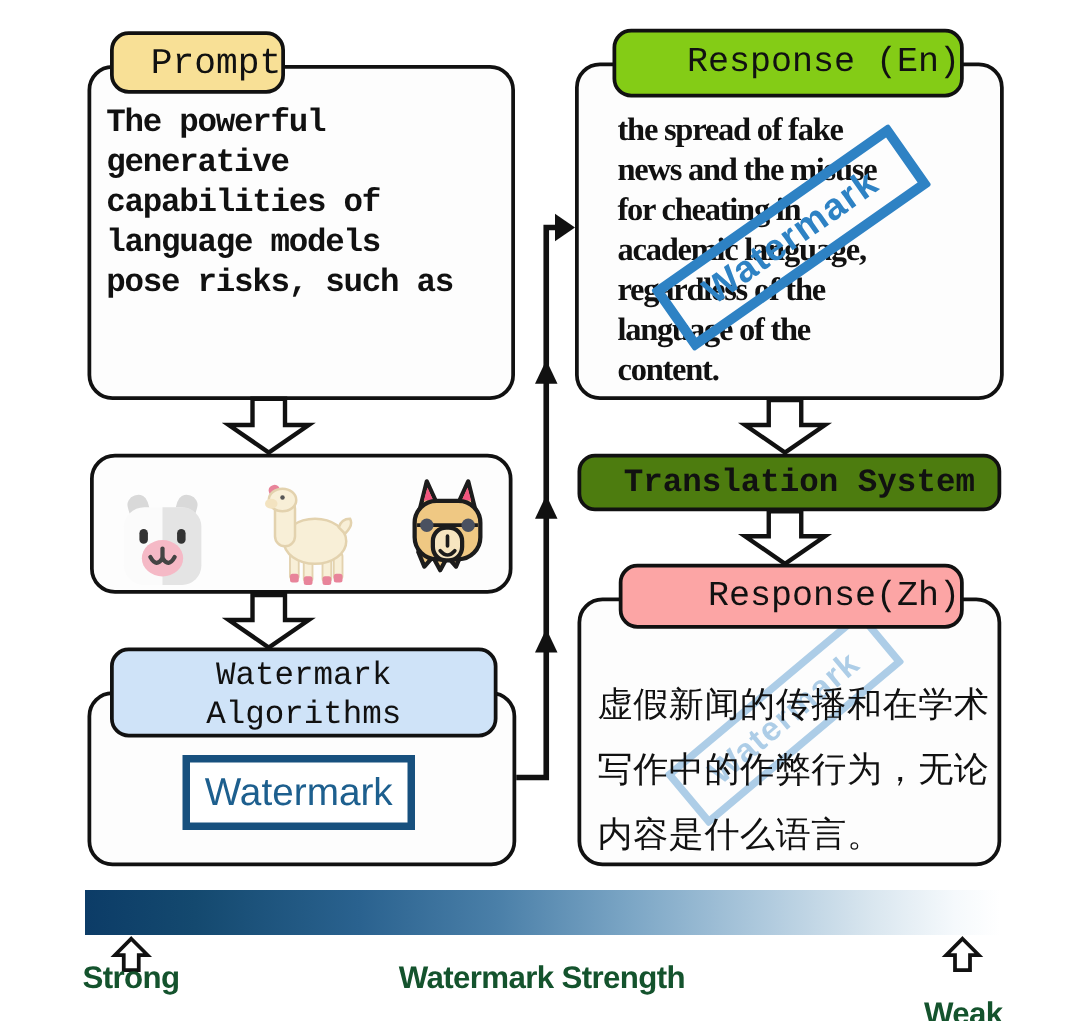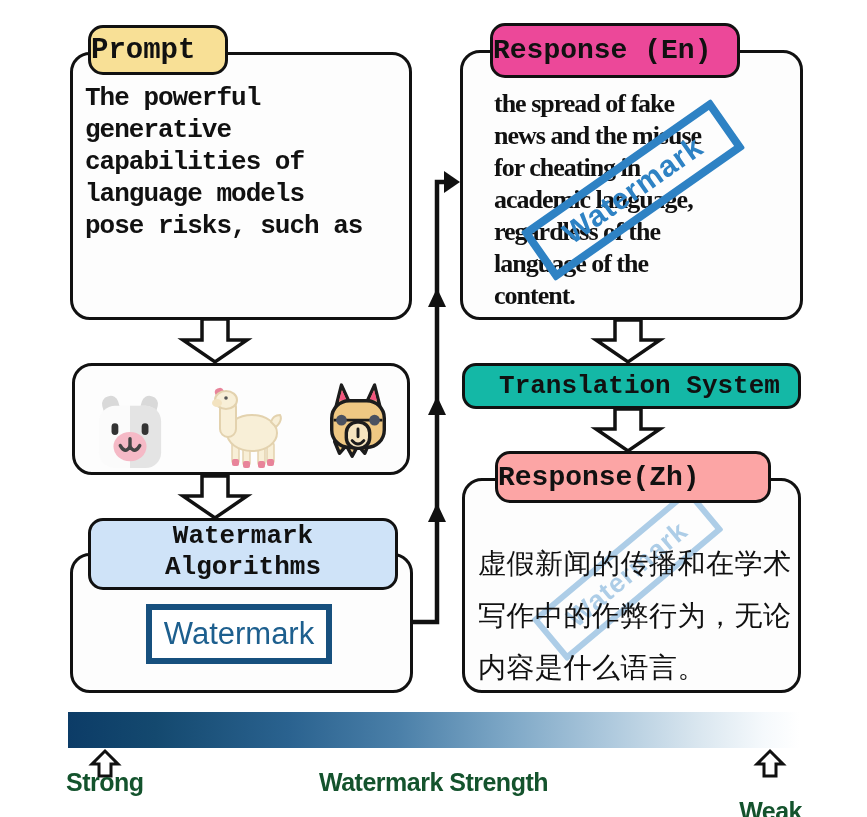--- a/index.html
+++ b/index.html
@@ -6,58 +6,58 @@
   #canvas{
     position:relative;width:867px;height:817px;background:#ffffff;overflow:hidden;
     font-family:"Liberation Mono","DejaVu Sans Mono",monospace;color:#111;
   }
   .box{
     position:absolute;background:#fdfdfd;border:3.5px solid #111;border-radius:20px;
     box-sizing:border-box;z-index:1;
   }
   .pill{
     position:absolute;border:3.5px solid #111;border-radius:15px;box-sizing:border-box;
-    display:flex;align-items:center;justify-content:flex-start;font-weight:bold;z-index:5;
+    display:flex;align-items:center;justify-content:flex-end;font-weight:normal;z-index:5;
     text-align:center;
   }
   .body-text{position:absolute;font-weight:bold;z-index:3;}
   .body-text div{white-space:pre;}
   .mono-26{font-size:26px;line-height:32px;letter-spacing:-1px;}
   #prompt-label{left:88px;top:25px;width:140px;height:50px;font-size:29px;background:#f8e096;}
   #prompt-box{left:70px;top:52px;width:342px;height:268px;}
   #prompt-text{left:85px;top:82px;}
   #llms-label{left:90px;top:340px;width:100px;height:48px;font-size:29px;background:#fbc6d3;}
   #llms-box{left:72px;top:363px;width:338px;height:112px;}
   #llms-icons{position:absolute;left:95px;top:385px;width:300px;height:86px;display:flex;
     justify-content:space-between;align-items:flex-end;z-index:3;}
   #wa-label{left:88px;top:518px;width:310px;height:72px;font-size:26px;line-height:31px;background:#cfe3f8;flex-direction:column;}
   #wa-box{left:70px;top:553px;width:343px;height:140px;}
   #wm-badge{
     position:absolute;left:146px;top:604px;width:186px;height:60px;box-sizing:border-box;
     border:6px solid #17507e;background:#ffffff;display:flex;align-items:center;justify-content:center;
     font-family:"Liberation Sans",sans-serif;font-size:31px;font-weight:500;color:#1d5f8e;z-index:4;
   }
-  #en-label{left:490px;top:23px;width:250px;height:55px;font-size:28px;background:#ec4899;}
+  #en-label{left:490px;top:23px;width:281px;height:55px;font-size:28px;background:#84cc16;}
   #en-box{left:460px;top:50px;width:343px;height:270px;}
   #en-text{left:494px;top:88px;font-family:Liberation Serif, serif;}
   .stamp{
     position:absolute;box-sizing:border-box;display:flex;align-items:center;justify-content:center;
     font-family:"Liberation Sans",sans-serif;font-weight:bold;letter-spacing:1px;border-radius:2px;
     background:transparent;
   }
   #stamp-en{
     left:517px;top:160px;width:232px;height:60px;border:8px solid #2e82c4;color:#2e82c4;
     font-size:30px;transform:rotate(-35deg);z-index:4;
   }
   #stamp-zh{
     left:525px;top:547px;width:205px;height:55px;border:6px solid #2e82c4;color:#2e82c4;
     font-size:27px;transform:rotate(-40deg);opacity:0.38;z-index:2;
   }
   #ts-box{
-    left:462px;top:363px;width:339px;height:46px;border-radius:14px;background:#14b8a6;
+    left:462px;top:363px;width:339px;height:46px;border-radius:14px;background:#4d7c0f;
     display:flex;align-items:center;justify-content:center;font-size:26px;font-weight:600;padding-left:16px;
   }
   #zh-label{left:495px;top:451px;width:276px;height:52px;font-size:28px;background:#fca5a5;}
   #zh-box{left:462px;top:478px;width:339px;height:215px;}
   #zh-text{left:478px;top:538px;font-family:"Liberation Sans",sans-serif;font-weight:normal;
     font-size:28px;line-height:52px;letter-spacing:0.5px;}
   #gradient-bar{
     position:absolute;left:68px;top:712px;width:732px;height:36px;
     background:linear-gradient(90deg,#0c3c67 0%,#14496f 12%,#2a628f 30%,#4a7fa8 45%,
       #7da7c6 60%,#aec9dd 74%,#d9e6ef 86%,#f5f9fc 95%,#ffffff 100%);

